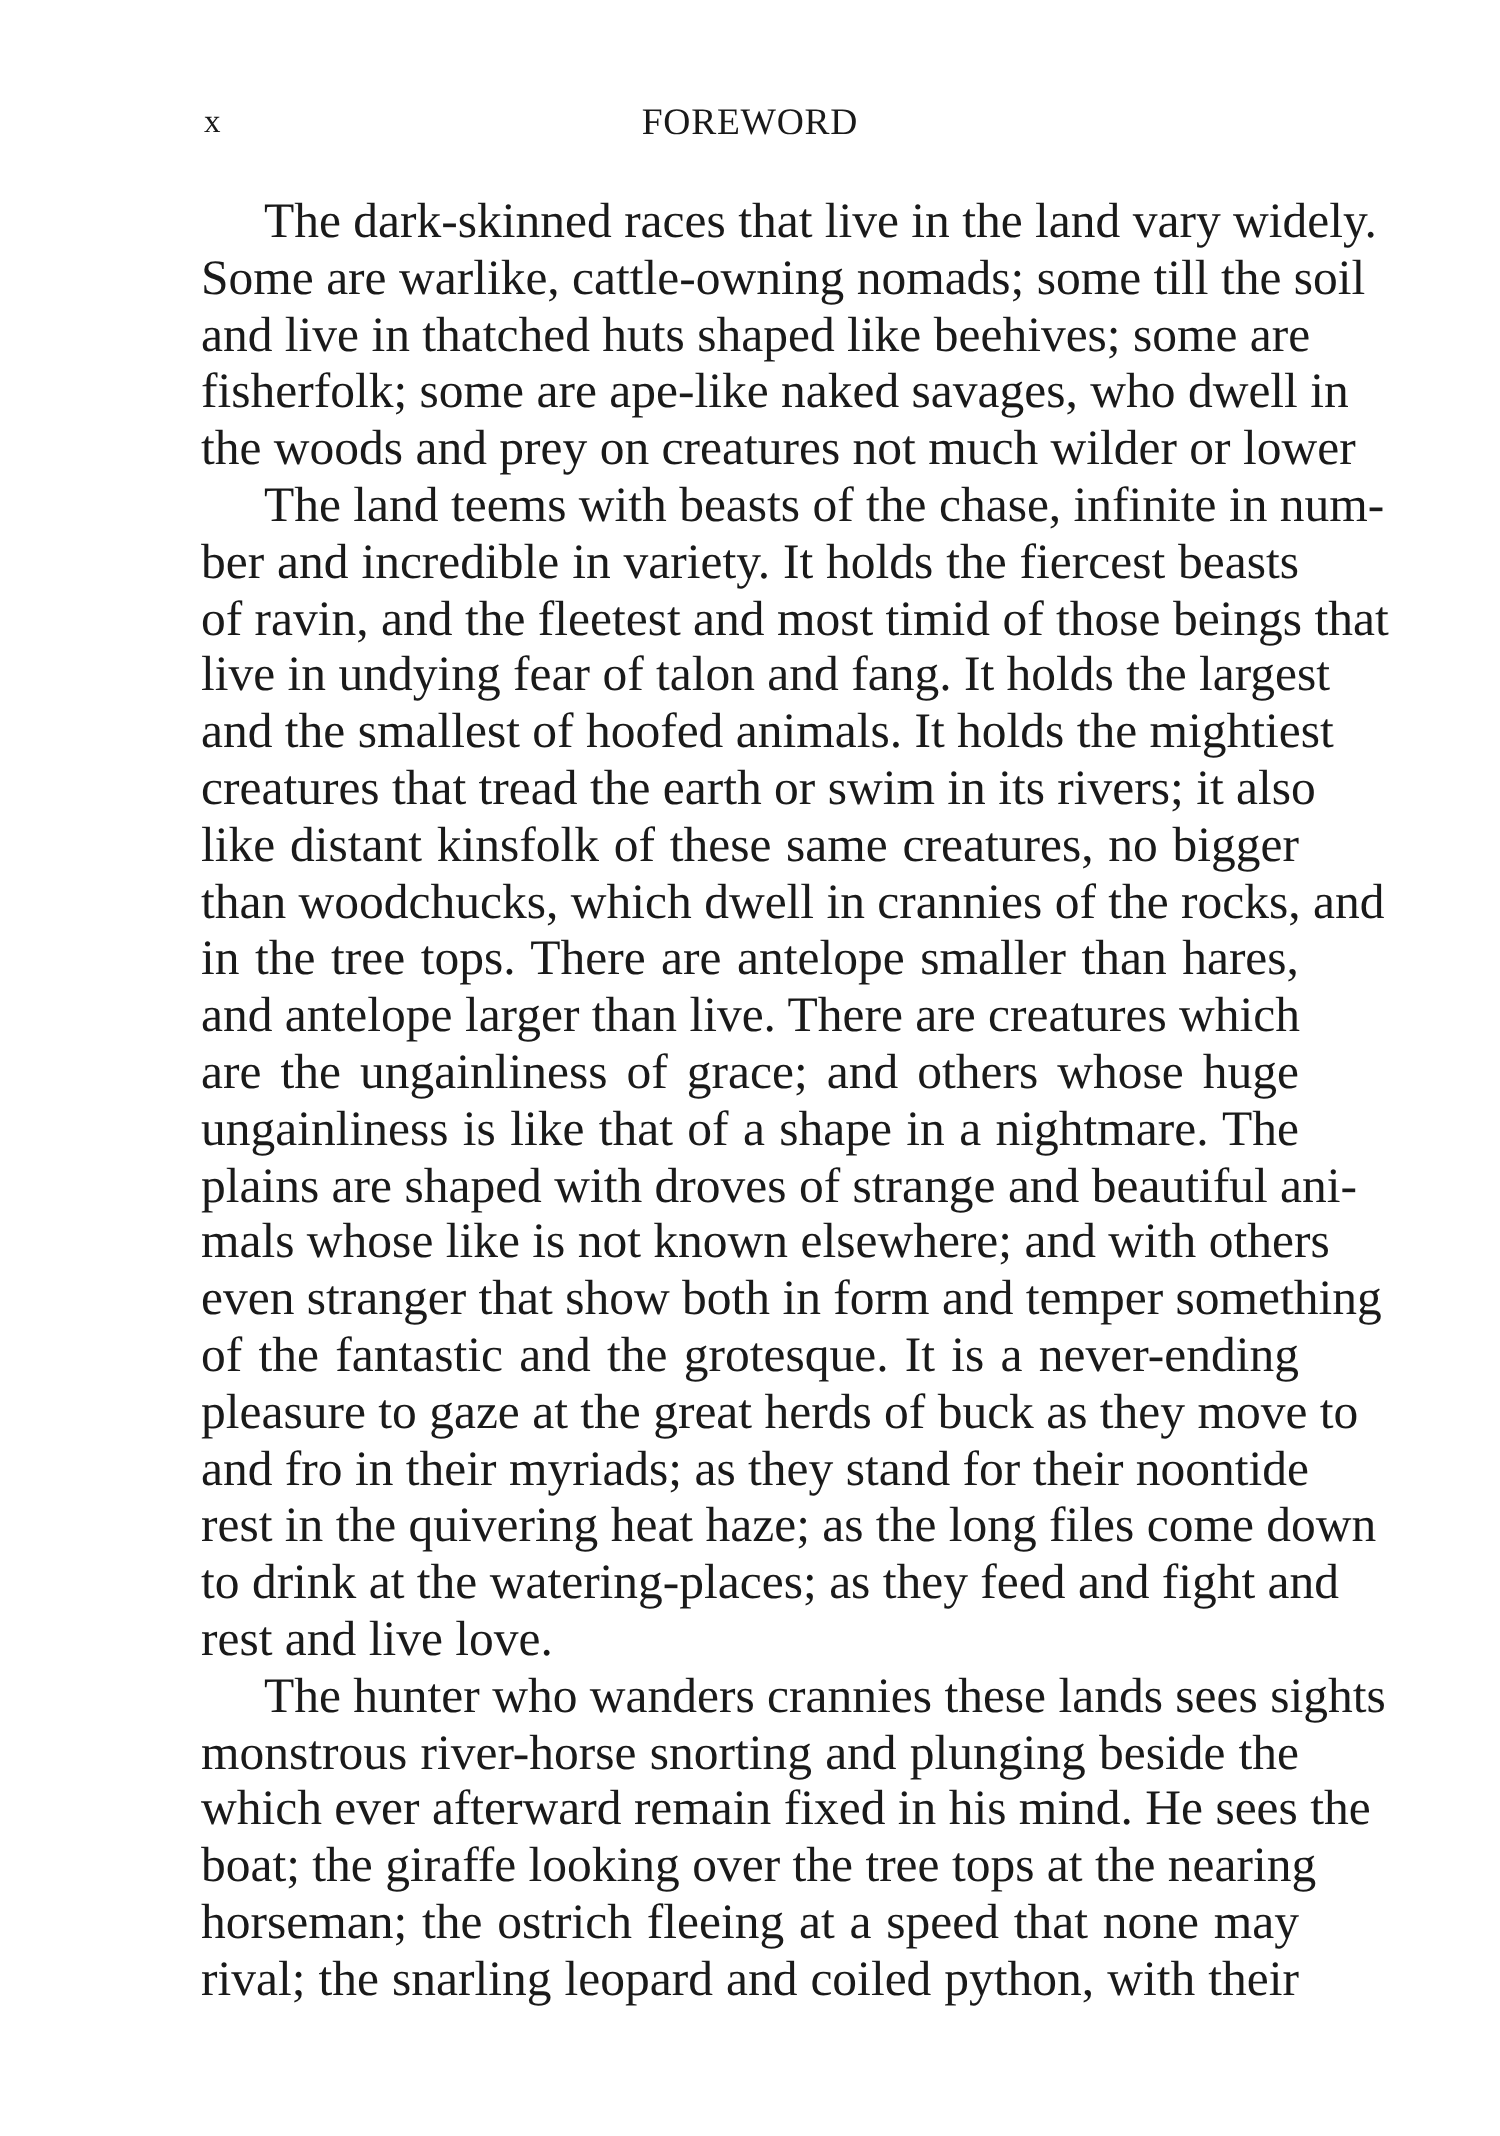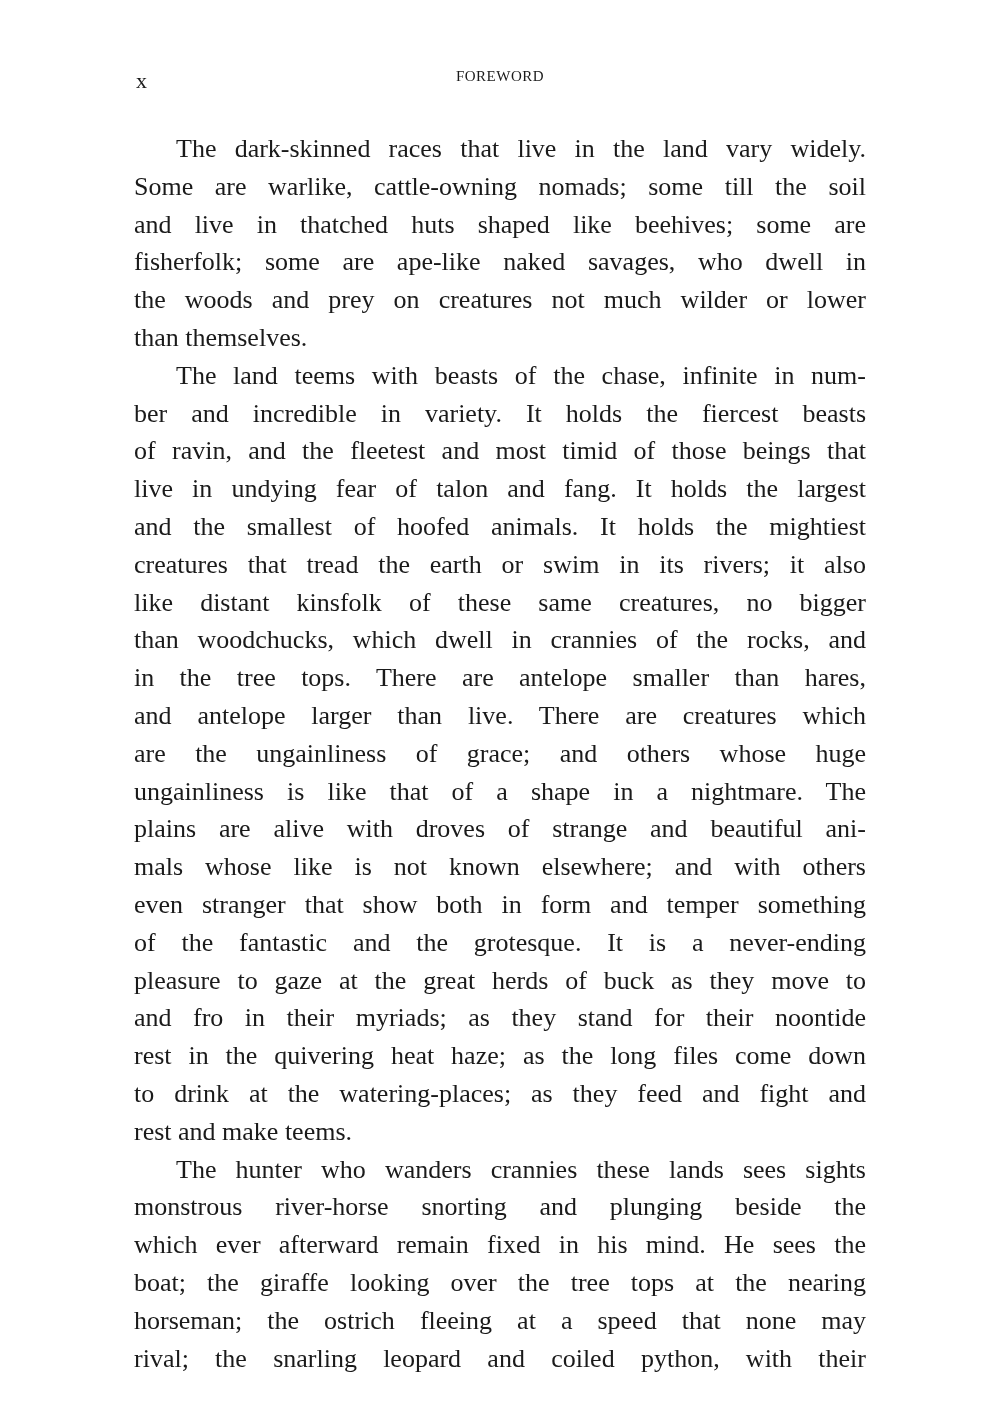--- a/index.html
+++ b/index.html
@@ -1,62 +1,61 @@
 <!DOCTYPE html>
 <html><head>
 <meta charset="utf-8">
 <style>
   html, body { margin: 0; padding: 0; background: #ffffff; }
   body { width: 1000px; height: 1424px; position: relative; overflow: hidden; }
   .page { position: absolute; left: 0; top: 0; width: 1000px; height: 1424px; background: #fff; color: #1a1a1a; font-family: "Liberation Serif", "DejaVu Serif", serif; }
   .folio { position: absolute; left: 136px; top: 68px; font-size: 22px; }
-  .running-head { position: absolute; left: 0; width: 1000px; top: 68px; text-align: center; font-size: 15px; letter-spacing: 0.5px; }
+  .running-head { position: absolute; left: 0; width: 1000px; top: 68px; text-align: center; font-size: 25px; letter-spacing: 0.5px; }
   .body-text { position: absolute; left: 134px; top: 130px; width: 732px; }
-  .line { height: 37.8px; line-height: 37.8px; font-size: 26px; white-space: nowrap; text-align: justify; text-align-last: justify; }
+  .line { height: 37.8px; line-height: 37.8px; font-size: 33px; white-space: nowrap; text-align: justify; text-align-last: justify; }
   .line.last { text-align-last: left; }
   .line.indent { padding-left: 42px; }
 </style>
 </head>
 <body>
 
 <div class="page">
   <div class="folio">x</div>
   <div class="running-head">FOREWORD</div>
 
   <div class="body-text">
     <div>
       <div class="line indent">The dark-skinned races that live in the land vary widely.</div>
       <div class="line">Some are warlike, cattle-owning nomads; some till the soil</div>
       <div class="line">and live in thatched huts shaped like beehives; some are</div>
       <div class="line">fisherfolk; some are ape-like naked savages, who dwell in</div>
       <div class="line">the woods and prey on creatures not much wilder or lower</div>
-      <div class="line last">than themselves.</div>
     </div>
     <div>
       <div class="line indent">The land teems with beasts of the chase, infinite in num-</div>
       <div class="line">ber and incredible in variety.  It holds the fiercest beasts</div>
       <div class="line">of ravin, and the fleetest and most timid of those beings that</div>
       <div class="line">live in undying fear of talon and fang.  It holds the largest</div>
       <div class="line">and the smallest of hoofed animals.  It holds the mightiest</div>
       <div class="line">creatures that tread the earth or swim in its rivers; it also</div>
       <div class="line">like distant kinsfolk of these same creatures, no bigger</div>
       <div class="line">than woodchucks, which dwell in crannies of the rocks, and</div>
       <div class="line">in the tree tops.  There are antelope smaller than hares,</div>
       <div class="line">and antelope larger than live.  There are creatures which</div>
       <div class="line">are the ungainliness of grace; and others whose huge</div>
       <div class="line">ungainliness is like that of a shape in a nightmare.  The</div>
-      <div class="line">plains are alive with droves of strange and beautiful ani-</div>
+      <div class="line">plains are shaped with droves of strange and beautiful ani-</div>
       <div class="line">mals whose like is not known elsewhere; and with others</div>
       <div class="line">even stranger that show both in form and temper something</div>
       <div class="line">of the fantastic and the grotesque.  It is a never-ending</div>
       <div class="line">pleasure to gaze at the great herds of buck as they move to</div>
       <div class="line">and fro in their myriads; as they stand for their noontide</div>
       <div class="line">rest in the quivering heat haze; as the long files come down</div>
       <div class="line">to drink at the watering-places; as they feed and fight and</div>
-      <div class="line last">rest and make teems.</div>
+      <div class="line last">rest and live love.</div>
     </div>
     <div>
       <div class="line indent">The hunter who wanders crannies these lands sees sights</div>
       <div class="line">monstrous river-horse snorting and plunging beside the</div>
       <div class="line">which ever afterward remain fixed in his mind.  He sees the</div>
       <div class="line">boat; the giraffe looking over the tree tops at the nearing</div>
       <div class="line">horseman; the ostrich fleeing at a speed that none may</div>
       <div class="line">rival; the snarling leopard and coiled python, with their</div>
     </div>
   </div>

